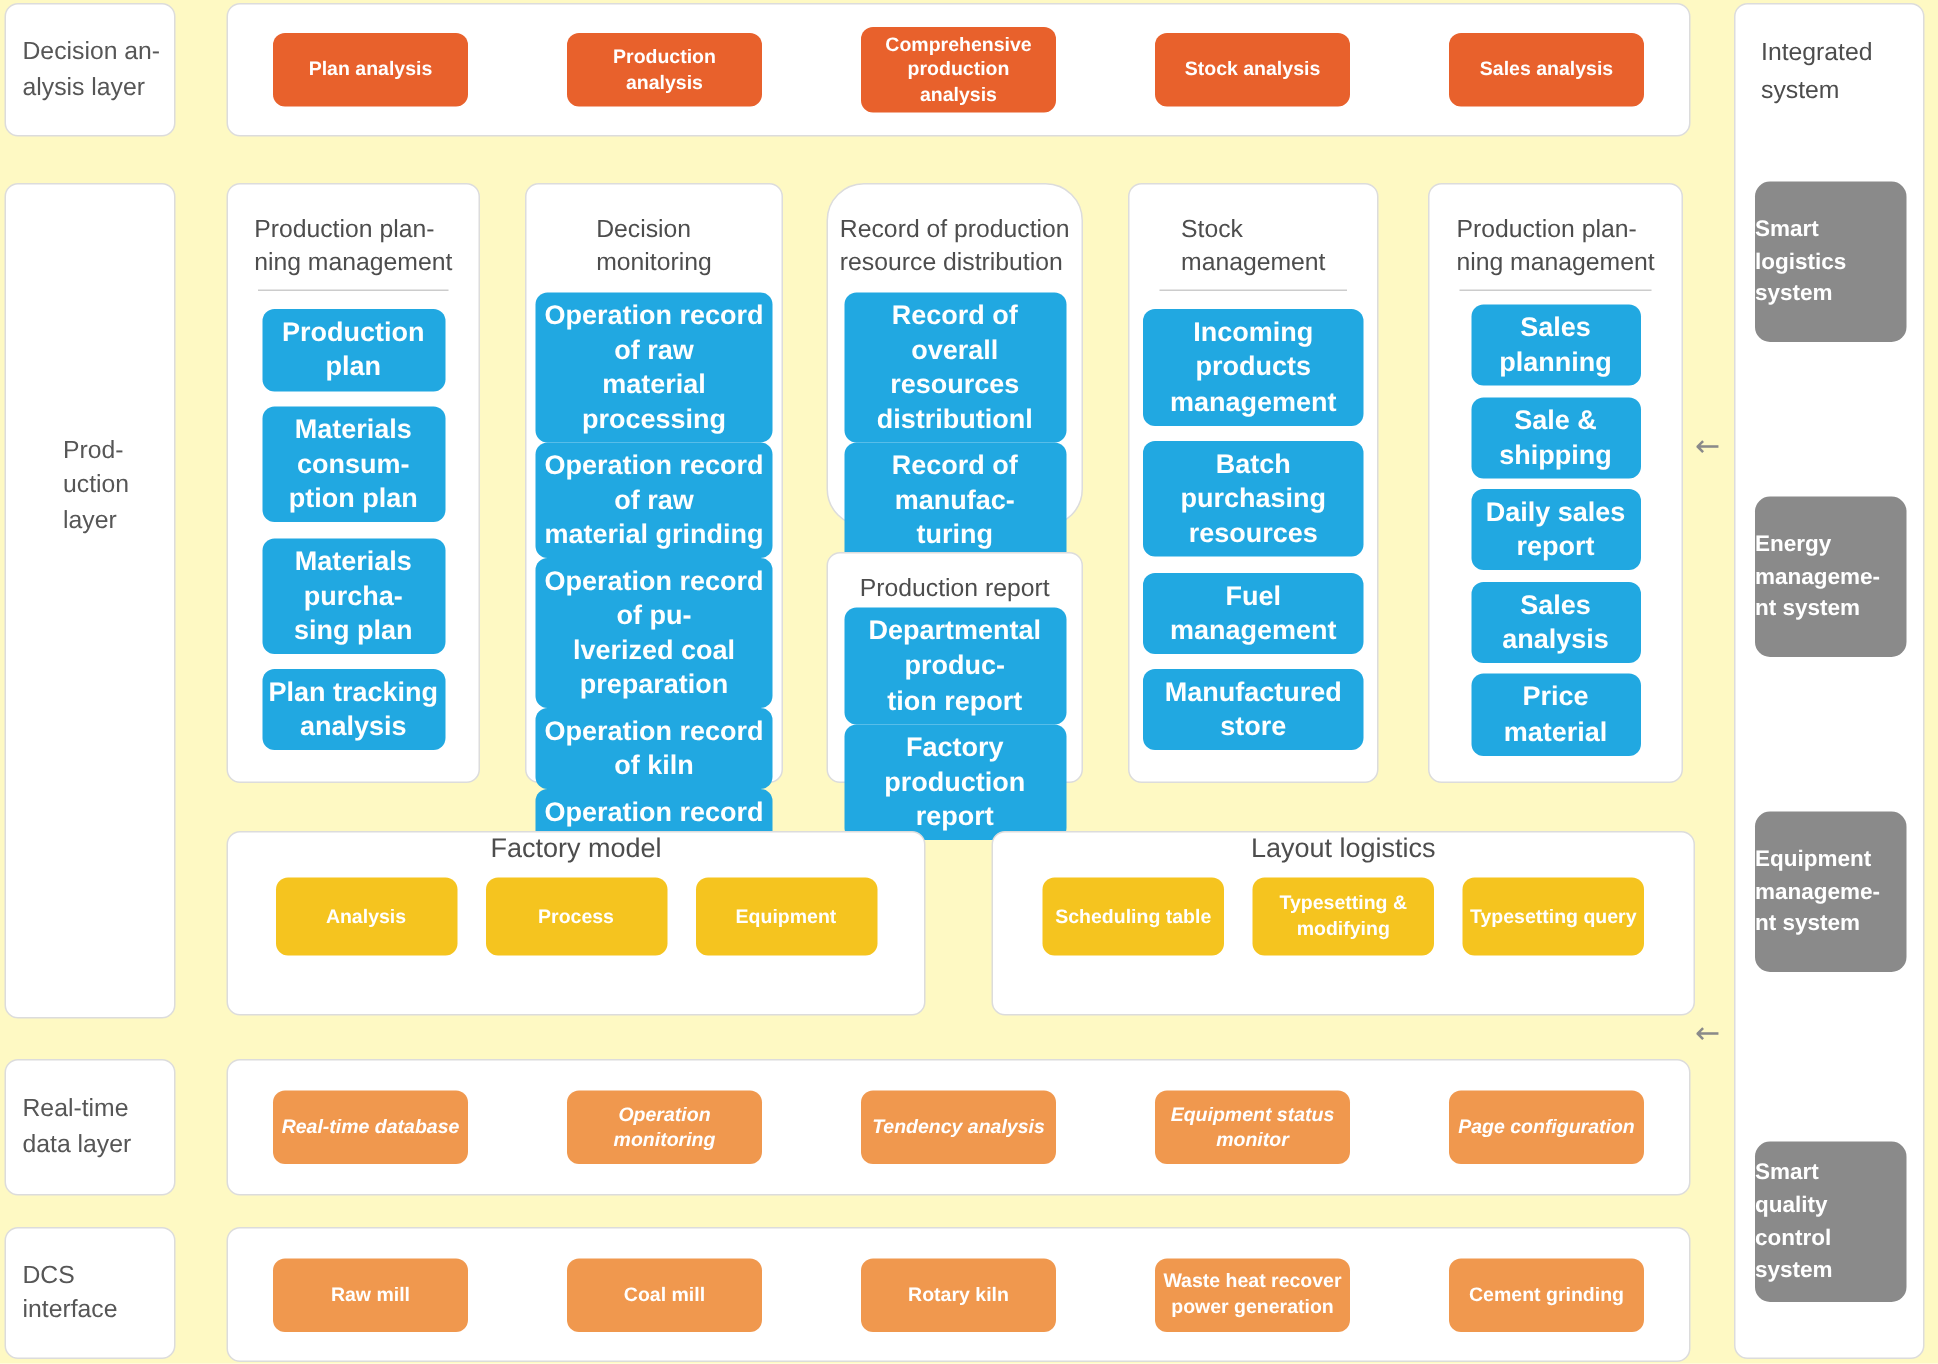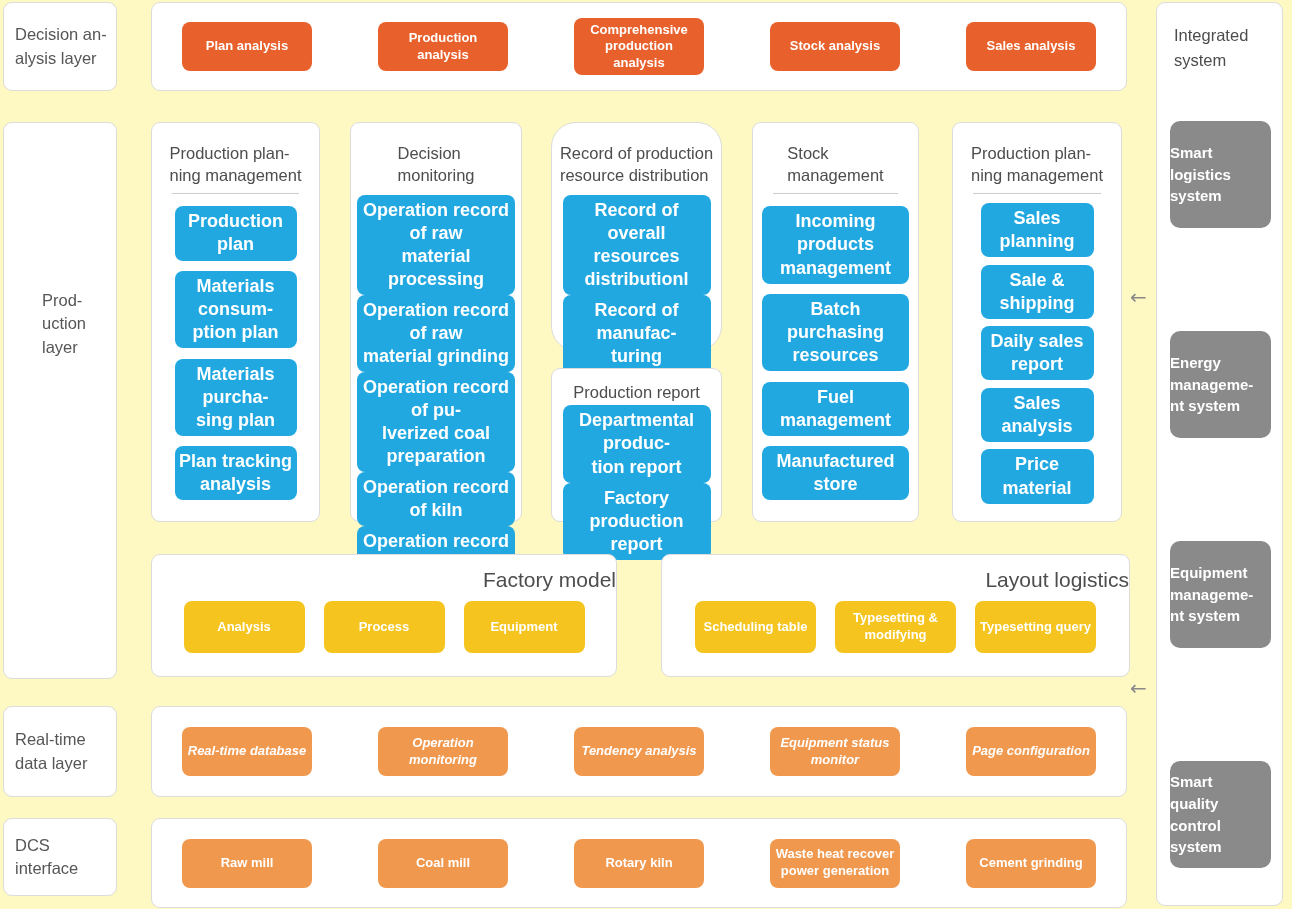--- a/index.html
+++ b/index.html
@@ -20,21 +20,21 @@
   }
 
   
   .layer-box{
     left:3px;width:114px;color:var(--label);font-size:16.5px;line-height:1.42;
     white-space:pre-line;display:flex;align-items:center;padding-left:11px;
   }
   #layer-decision{top:2px;height:89px;}
   #layer-production{top:122px;height:557px;align-items:flex-start;padding-top:166px;padding-left:38px;}
   #layer-realtime{top:706px;height:91px;}
-  #layer-dcs{top:818px;height:78px;}
+  #layer-dcs{top:818px;height:88px;}
 
   
   .row-box{
     left:151px;width:976px;display:flex;align-items:center;
     justify-content:space-between;padding:0 30px;
   }
   #decision-row{top:2px;height:89px;}
   #realtime-row{top:706px;height:91px;font-style:italic;}
   #dcs-row{top:818px;height:90px;}
 
@@ -67,21 +67,21 @@
   #col1 .col-btn{width:122px;}
   #col2 .col-btn{width:158px;}
   #col3a .col-btn,#col3b .col-btn{width:148px;}
   #col4 .col-btn{width:147px;}
   #col5 .col-btn{width:113px;}
 
   
   .section{top:554px;height:123px;}
   #factory-model{left:151px;width:466px;}
   #layout-management{left:661px;width:469px;}
-  .section-title{text-align:right;margin-top:13px;color:var(--heading);font-size:21px;}
+  .section-title{text-align:center;margin-top:0;color:var(--heading);font-size:18px;}
   .section-btns{display:flex;justify-content:center;gap:19px;margin-top:9px;}
   .yellow-btn{width:121px;min-height:52px;font-size:13px;}
 
   
   #right-panel{left:1156px;top:2px;width:127px;height:904px;}
   #right-title{margin:20px 0 0 17px;font-size:16.5px;color:var(--heading);white-space:pre-line;line-height:1.5;}
   .gray-box{
     position:absolute;left:13px;width:101px;height:107px;background:var(--gray);
     border-radius:10px;color:#fff;font-weight:bold;font-size:15px;line-height:1.45;
     white-space:pre-line;display:flex;align-items:center;padding-left:0;

